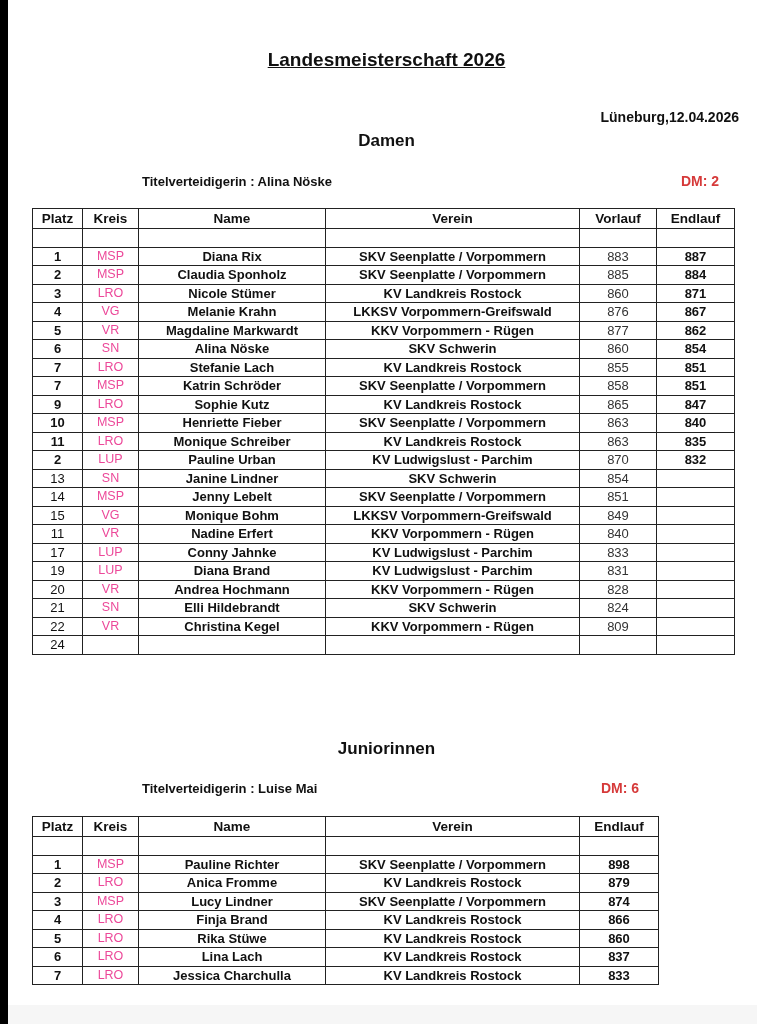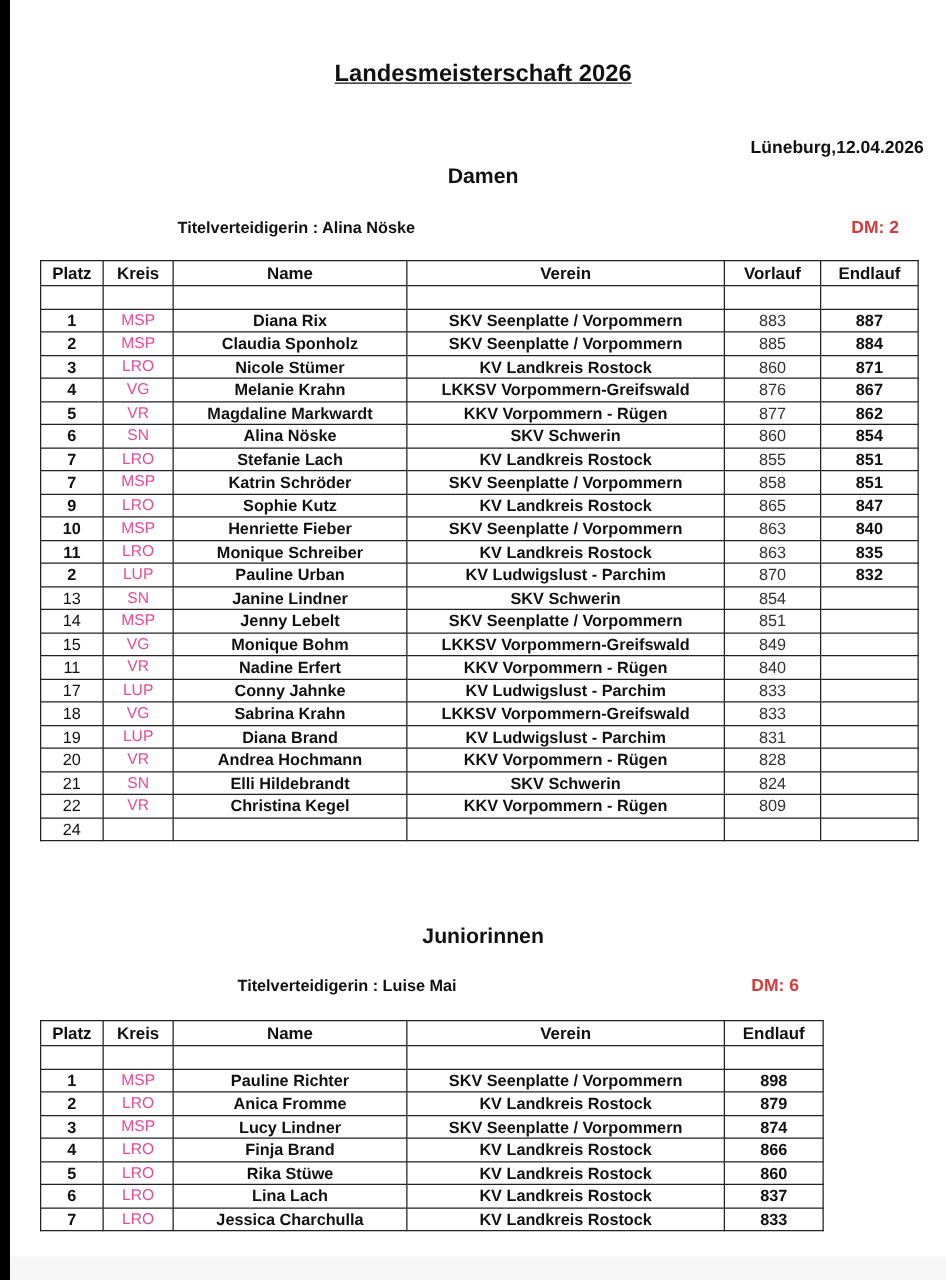--- a/index.html
+++ b/index.html
@@ -215,28 +215,20 @@
       </tr>
       <tr>
         <td class="reg">17</td>
         <td class="kreis">LUP</td>
         <td class="bold">Conny Jahnke</td>
         <td class="bold">KV Ludwigslust - Parchim</td>
         <td class="vor">833</td>
         <td class="bold"></td>
       </tr>
       <tr>
-        <td class="reg">18</td>
-        <td class="kreis">VG</td>
-        <td class="bold">Sabrina Krahn</td>
-        <td class="bold">LKKSV Vorpommern-Greifswald</td>
-        <td class="vor">833</td>
-        <td class="bold"></td>
-      </tr>
-      <tr>
         <td class="reg">19</td>
         <td class="kreis">LUP</td>
         <td class="bold">Diana Brand</td>
         <td class="bold">KV Ludwigslust - Parchim</td>
         <td class="vor">831</td>
         <td class="bold"></td>
       </tr>
       <tr>
         <td class="reg">20</td>
         <td class="kreis">VR</td>
@@ -266,21 +258,21 @@
         <td class="kreis"></td>
         <td class="bold"></td>
         <td class="bold"></td>
         <td class="vor"></td>
         <td class="bold"></td>
       </tr>
     </tbody>
 </table>
 
 <div class="section-title" style="top:739px;">Juniorinnen</div>
-<div class="defender" style="top:781px;margin-left:48px;">Titelverteidigerin : Luise Mai</div>
+<div class="defender" style="top:781px;">Titelverteidigerin : Luise Mai</div>
 <div class="dm" style="top:780px; left:601px;">DM: 6</div>
 
 <table class="results" style="top:816px;">
   <colgroup>
     <col class="c-platz">
       <col class="c-kreis">
       <col class="c-name">
       <col class="c-verein">
       <col class="c-end" style="width:79px;">
   </colgroup>

